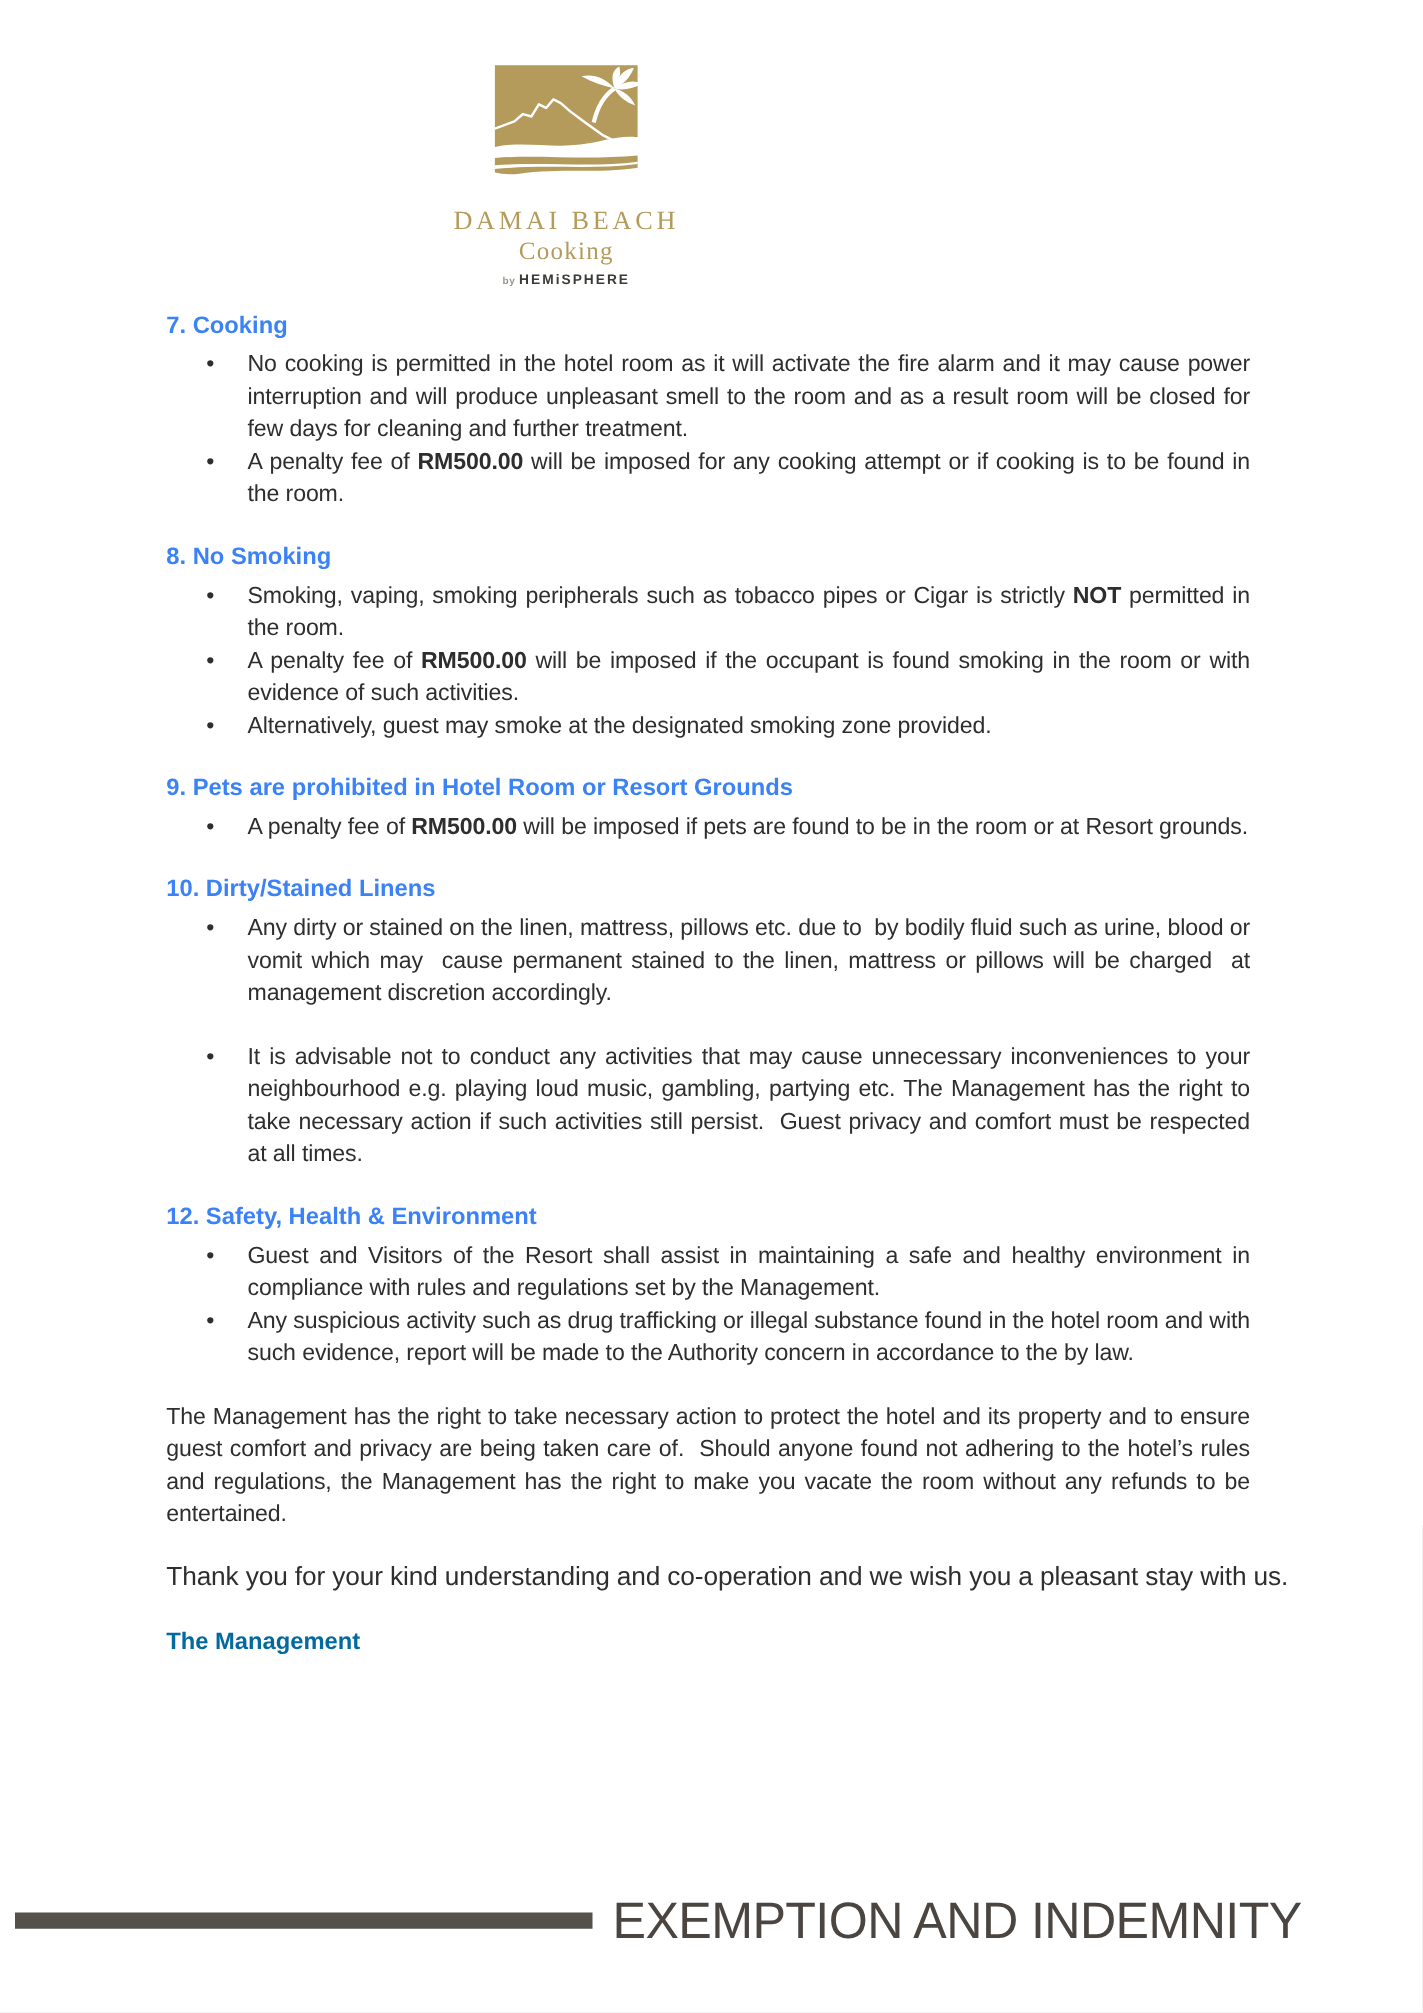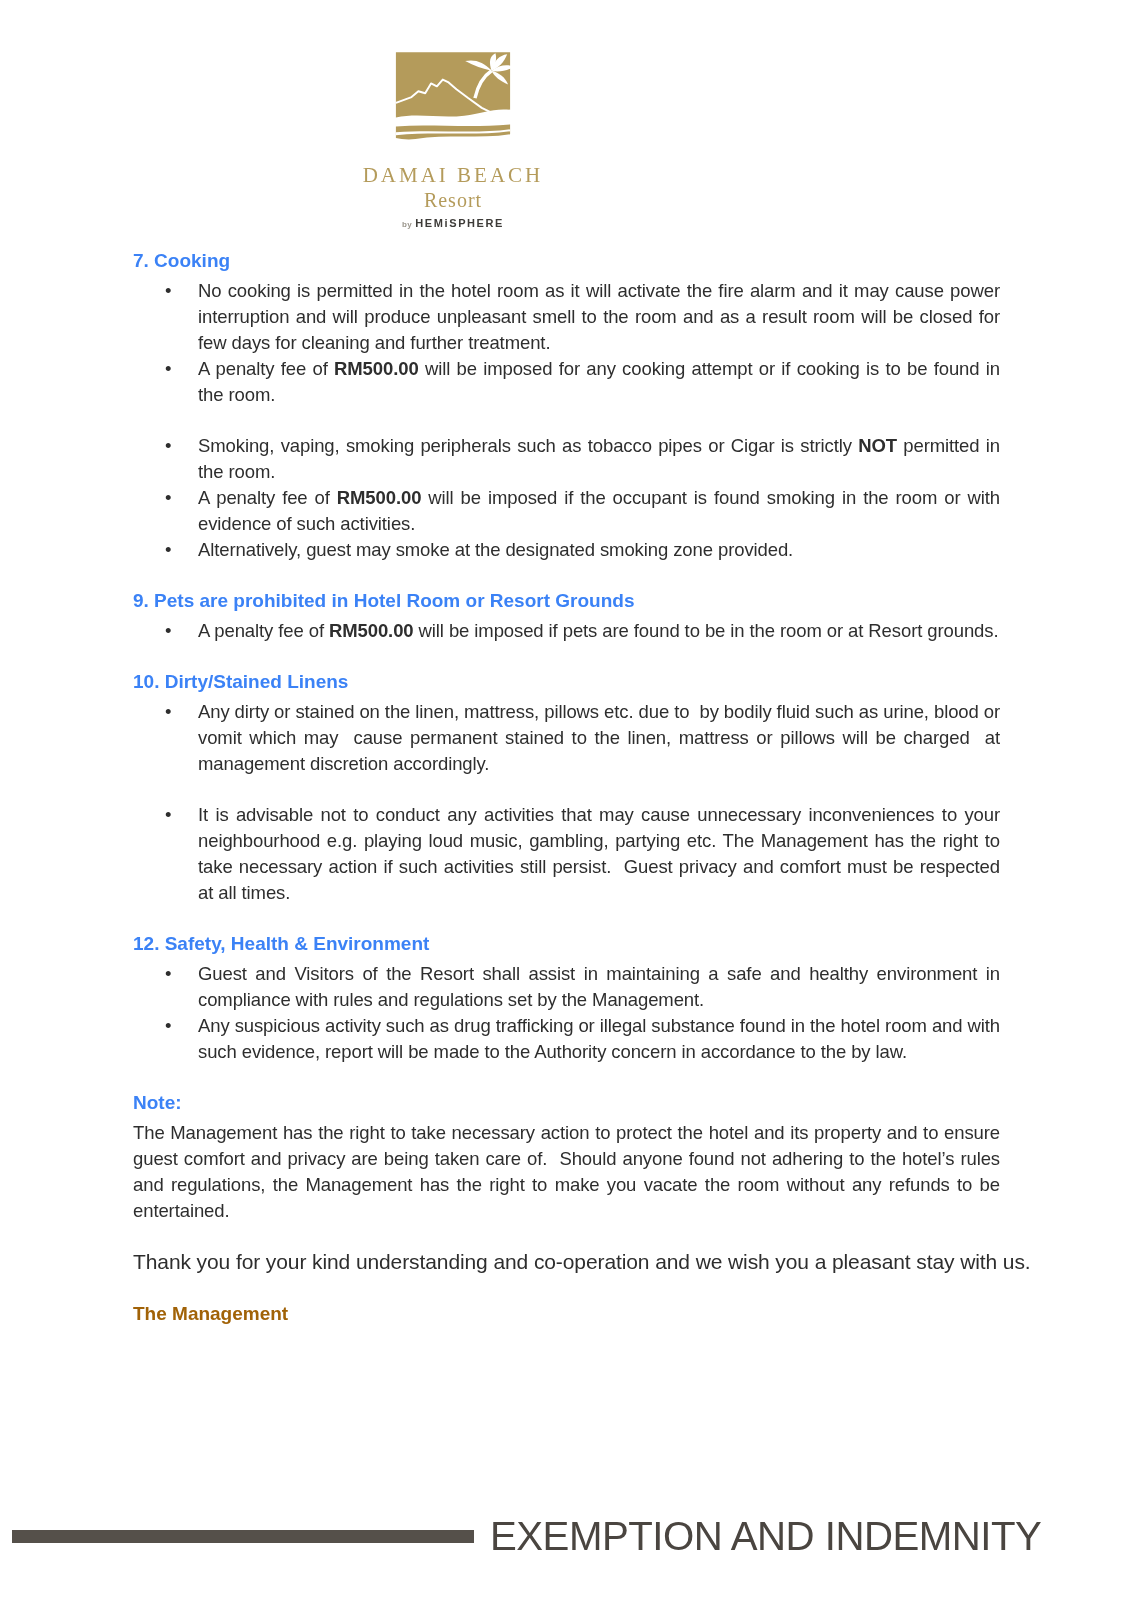--- a/index.html
+++ b/index.html
@@ -47,21 +47,21 @@
     content:"\2022";
     position:absolute; left:32px; top:0;
     font-size:18.5px; line-height:26px;
   }
   .para {
     margin:0; font-size:18.5px; line-height:26px; letter-spacing:-0.1px;
     text-align:justify; white-space:pre-wrap;
   }
   .b { font-weight:700; }
   .closing { margin-top:12px; font-size:21px; line-height:26px; letter-spacing:-0.1px; white-space:nowrap; }
-  .signature { margin-top:26px; font-size:19px; line-height:26px; font-weight:700; color:#a16207; }
+  .signature { margin-top:26px; font-size:19px; line-height:26px; font-weight:700; color:#0369a1; }
 
   
   .footer { position:absolute; left:12px; top:1510px; width:1138px; height:52px; display:flex; align-items:center; }
   .footer-bar { flex:0 0 auto; width:462px; height:13px; background:var(--footer-bar); }
   .footer-title {
     margin-left:16px;
     font-size:41px; font-weight:400; letter-spacing:-0.5px;
     color:var(--footer-text);
     transform:scaleX(0.98); transform-origin:left center;
     white-space:nowrap;
@@ -86,34 +86,35 @@
         <path d="M102,19 C99,10 100,4 106,1 C108,8 105,14 102,19 Z"></path>
         <path d="M102,19 C104,9 110,3 118,2 C115,10 109,16 102,19 Z"></path>
         <path d="M102,19 C110,13 118,12 125,15 C118,19 109,21 102,19 Z"></path>
         <path d="M102,19 C110,21 116,26 119,33 C111,30 105,25 102,19 Z"></path>
       </g>
 
       <path class="gold-fill" d="M4,76 C40,73 75,78 121,74 V84 C90,89 55,84 24,89 C16,90 9,89 4,88 Z"></path>
       <path fill="#ffffff" d="M4,82 C45,79 85,84 121,79 L121,81 C85,86 45,81 4,85 Z"></path>
     </svg>
     <div class="brand-name">DAMAI BEACH</div>
-    <div class="brand-sub">Resort</div>
+    <div class="brand-sub">Cooking</div>
     <div class="byline"><span class="prefix">by</span><span>HEMiSPHERE</span></div>
   </div>
 
   <div class="content">
     <div>
         <section>
           <h3 class="section-heading">7. Cooking</h3>
           <ul class="bullets">
             <li><span>No cooking is permitted in the hotel room as it will activate the fire alarm and it may cause power interruption and will produce unpleasant smell to the room and as a result room will be closed for few days for cleaning and further treatment.</span></li>
             <li><span>A penalty fee of </span><span class="b">RM500.00</span><span> will be imposed for any cooking attempt or if cooking is to be found in the room.</span></li>
           </ul>
         </section>
         <section>
+          <h3 class="section-heading">8. No Smoking</h3>
           <ul class="bullets">
             <li><span>Smoking, vaping, smoking peripherals such as tobacco pipes or Cigar is strictly </span><span class="b">NOT</span><span> permitted in the room.</span></li>
             <li><span>A penalty fee of </span><span class="b">RM500.00</span><span> will be imposed if the occupant is found smoking in the room or with evidence of such activities.</span></li>
             <li><span>Alternatively, guest may smoke at the designated smoking zone provided.</span></li>
           </ul>
         </section>
         <section>
           <h3 class="section-heading">9. Pets are prohibited in Hotel Room or Resort Grounds</h3>
           <ul class="bullets">
             <li><span>A penalty fee of </span><span class="b">RM500.00</span><span> will be imposed if pets are found to be in the room or at Resort grounds.</span></li>
@@ -131,21 +132,20 @@
           </ul>
         </section>
         <section>
           <h3 class="section-heading">12. Safety, Health &amp; Environment</h3>
           <ul class="bullets">
             <li><span>Guest and Visitors of the Resort shall assist in maintaining a safe and healthy environment in compliance with rules and regulations set by the Management.</span></li>
             <li><span>Any suspicious activity such as drug trafficking or illegal substance found in the hotel room and with such evidence, report will be made to the Authority concern in accordance to the by law.</span></li>
           </ul>
         </section>
         <section>
-          <h3 class="section-heading">Note:</h3>
           <p class="para"><span>The Management has the right to take necessary action to protect the hotel and its property and to ensure guest comfort and privacy are being taken care of.  Should anyone found not adhering to the hotel’s rules and regulations, the Management has the right to make you vacate the room without any refunds to be entertained.</span></p>
         </section>
       </div>
     <p class="closing">Thank you for your kind understanding and co-operation and we wish you a pleasant stay with us.</p>
     <p class="signature">The Management</p>
   </div>
 
   <div class="footer">
     <div class="footer-bar"></div>
     <div class="footer-title">EXEMPTION AND INDEMNITY</div>

